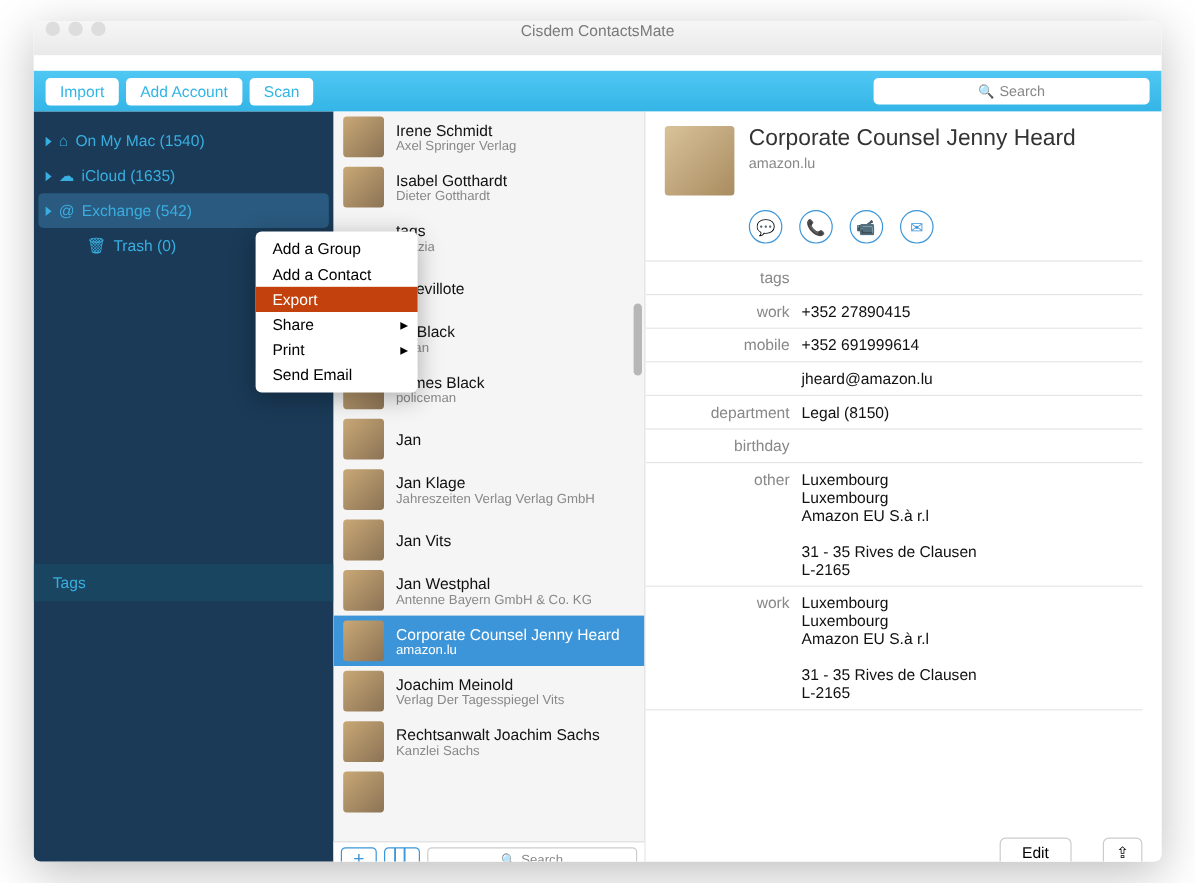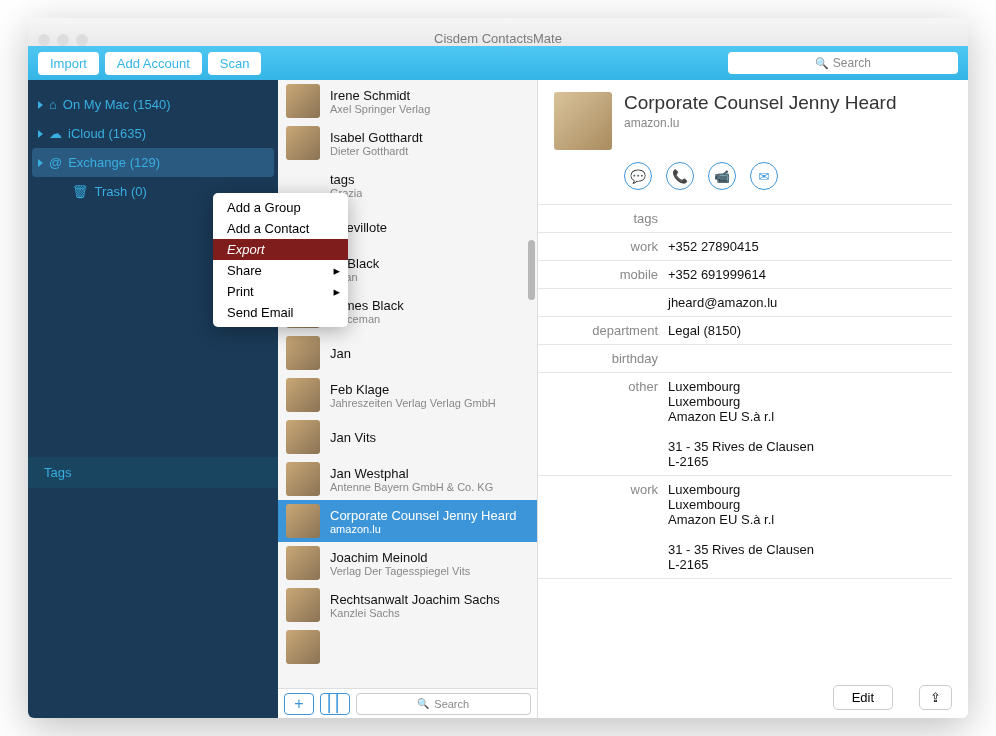--- a/index.html
+++ b/index.html
@@ -1,22 +1,22 @@
 <!DOCTYPE html>
 <html><head>
 <meta charset="utf-8">
 <style>
 * { box-sizing: border-box; margin: 0; padding: 0; font-family: -apple-system, "Helvetica Neue", Arial, sans-serif; }
 body { background: #fff; width: 996px; height: 736px; overflow: hidden; }
 .window { width: 940px; height: 700px; margin: 18px auto; background: #fff; border-radius: 6px; box-shadow: 0 10px 40px rgba(0,0,0,0.25); overflow: hidden; position: relative; }
-.titlebar { height: 28px; background: linear-gradient(#f6f6f6,#e9e9e9); display:flex; align-items:flex-end; padding:0 10px; position:relative; }
+.titlebar { height: 28px; background: linear-gradient(#f6f6f6,#e9e9e9); display:flex; align-items:flex-start; padding:0 10px; position:relative; }
 .traffic { display:flex; gap:7px; }
 .dot { width:12px; height:12px; border-radius:50%; background:#ddd; }
 .title { position:absolute; left:0; right:0; text-align:center; font-size:13px; color:#7a7a7a; }
-.toolbar { height:34px; background: linear-gradient(#4fc7f3,#34b5e6); display:flex; align-items:center; padding:0 10px; gap:6px; }
+.toolbar { height:34px; background: linear-gradient(#4fc7f3,#34b5e6); display:flex; align-items:center; padding:0 10px; gap:6px;margin-top:13px; }
 .btn-t { background:#fff; border:none; border-radius:4px; padding:4px 12px; font-size:13px; color:#34b5e6; cursor:pointer; }
 .toolbar .spacer { flex:1; }
 .searchbar { width:230px; height:22px; background:#fff; border-radius:4px; display:flex; align-items:center; justify-content:center; font-size:12px; color:#888; }
 .searchbar::before { content:"🔍"; font-size:11px; margin-right:4px; color:#888; }
 .body { display:flex; height: calc(100% - 62px); }
 .sidebar { width:250px; background:#1a3a57; color:#39aee0; font-size:13px; overflow:hidden; position:relative; }
 .sb-item { display:flex; align-items:center; padding:7px 10px 7px 22px; gap:6px; cursor:pointer; white-space:nowrap; }
 .sb-item.sel { background:#2a5a7f; border-radius:4px; margin:0 4px; padding-left:18px; }
 .tri { width:0; height:0; border-top:4px solid transparent; border-bottom:4px solid transparent; border-left:5px solid #39aee0; margin-left:-12px; }
 .sb-icon { font-size:13px; }
@@ -43,21 +43,21 @@
 .aicon { width:28px; height:28px; border:1.5px solid #3c95d8; border-radius:50%; display:flex; align-items:center; justify-content:center; color:#3c95d8; font-size:13px; cursor:pointer; }
 .fields { border-top:1px solid #e5e5e5; }
 .frow { display:flex; border-bottom:1px solid #e5e5e5; padding:6px 16px 6px 0; font-size:13px; }
 .flbl { width:130px; text-align:right; color:#888; padding-right:10px; flex-shrink:0; }
 .fval { color:#111; white-space:pre-line; }
 .dfoot { position:absolute; bottom:8px; right:16px; display:flex; gap:26px; }
 .ebtn { border:1px solid #ccc; border-radius:5px; padding:4px 18px; font-size:13px; background:#fff; cursor:pointer; }
 .shbtn { border:1px solid #ccc; border-radius:5px; padding:4px 10px; font-size:13px; background:#fff; cursor:pointer; }
 .ctxmenu { position:absolute; left:185px; top:175px; width:135px; background:#fff; border-radius:5px; box-shadow:0 4px 20px rgba(0,0,0,0.3); padding:4px 0; z-index:100; font-size:13px; }
 .ctxitem { padding:3px 14px; cursor:pointer; position:relative; }
-.ctxitem.hl { background:#7f1d1d; color:#fff;font-style:italic; }
+.ctxitem.hl { background:#c2410c; color:#fff; }
 .ctxitem .sub-arrow { position:absolute; right:8px; }
 .scrollhint { position:absolute; right:2px; top:160px; width:7px; height:60px; background:rgba(0,0,0,0.25); border-radius:4px; }
 .av1{background:linear-gradient(135deg,#e8d0c0,#c0a080);}
 .av2{background:linear-gradient(135deg,#b08060,#705040);}
 .av3{background:linear-gradient(135deg,#d0d0d0,#909090);}
 .av4{background:linear-gradient(135deg,#f0e0d0,#d0b090);}
 .av5{background:linear-gradient(135deg,#707090,#404060);}
 .av6{background:linear-gradient(135deg,#304050,#102030);}
 .av7{background:linear-gradient(135deg,#e0b0a0,#b07060);}
 .av8{background:linear-gradient(135deg,#f0d0b0,#c09060);}
@@ -93,21 +93,21 @@
         <span>On My Mac (1540)</span>
       </div>
       <div class="sb-item">
         <span class="tri"></span>
         <span class="sb-icon">☁</span>
         <span>iCloud (1635)</span>
       </div>
       <div class="sb-item sel">
         <span class="tri"></span>
         <span class="sb-icon">@</span>
-        <span>Exchange (129)</span>
+        <span>Exchange (542)</span>
       </div>
       <div class="sb-item" style="padding-left:44px">
         <span class="sb-icon">🗑</span>
         <span>Trash (0)</span>
       </div>
       <div class="tags-sec">Tags</div>
     </div>
 
     <div class="midcol">
       <div class="clist" id="clist">
@@ -154,21 +154,21 @@
           </div>
           <div class="crow">
             <div class="av av5"></div>
             <div class="txt">
               <div class="nm">Jan</div>
             </div>
           </div>
           <div class="crow">
             <div class="av av7"></div>
             <div class="txt">
-              <div class="nm">Feb Klage</div>
+              <div class="nm">Jan Klage</div>
               <div class="sub">Jahreszeiten Verlag Verlag GmbH</div>
             </div>
           </div>
           <div class="crow">
             <div class="av av5"></div>
             <div class="txt">
               <div class="nm">Jan Vits</div>
             </div>
           </div>
           <div class="crow">

